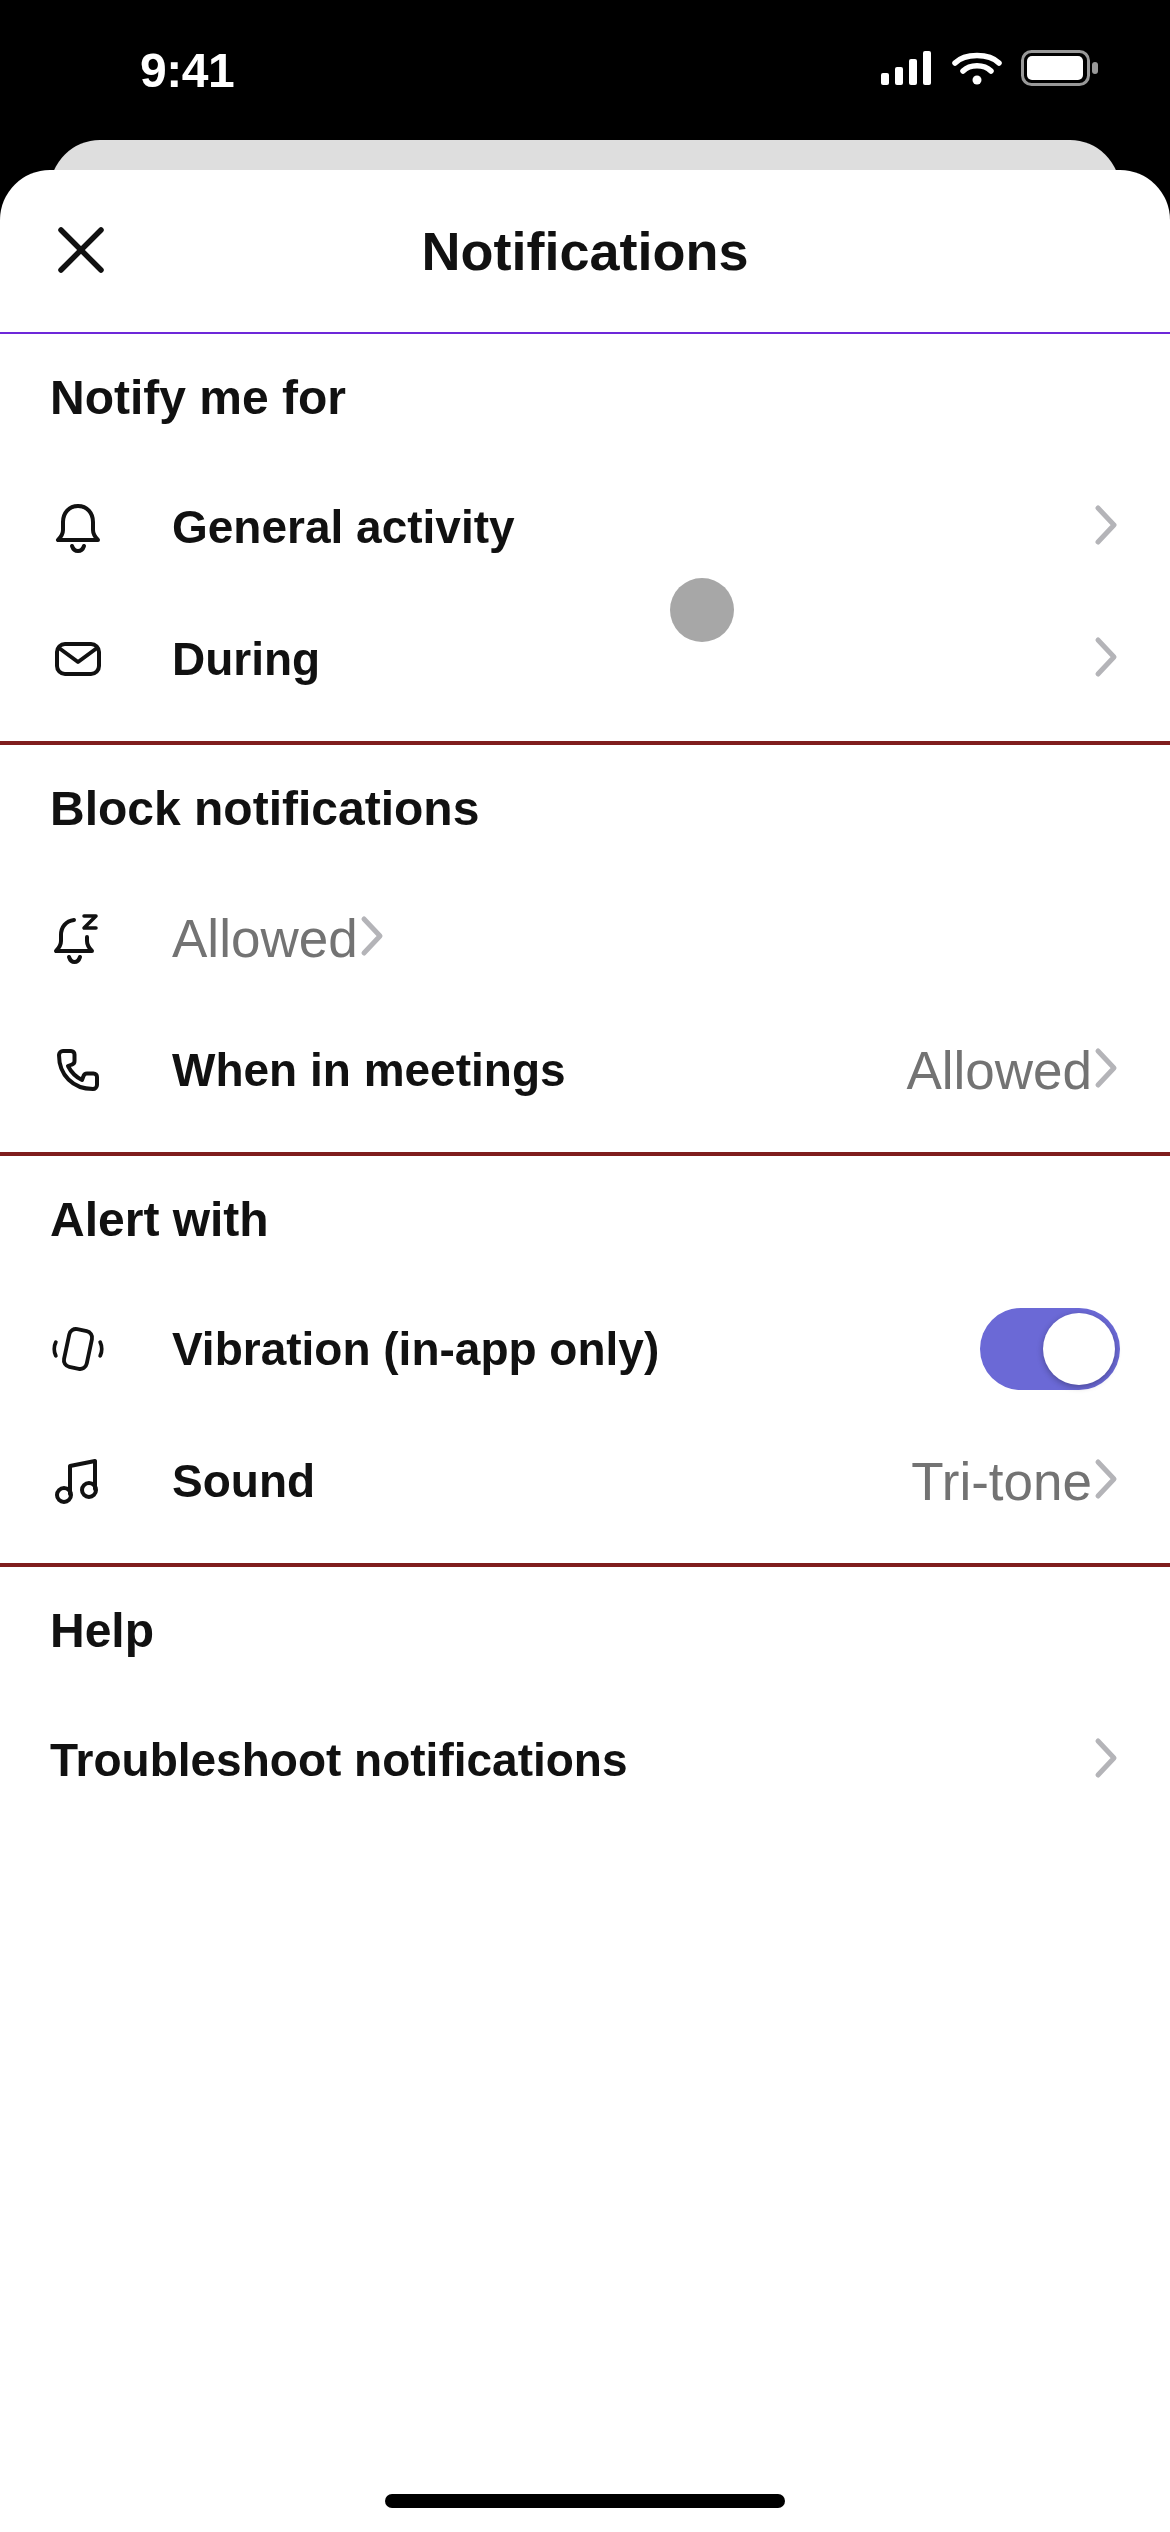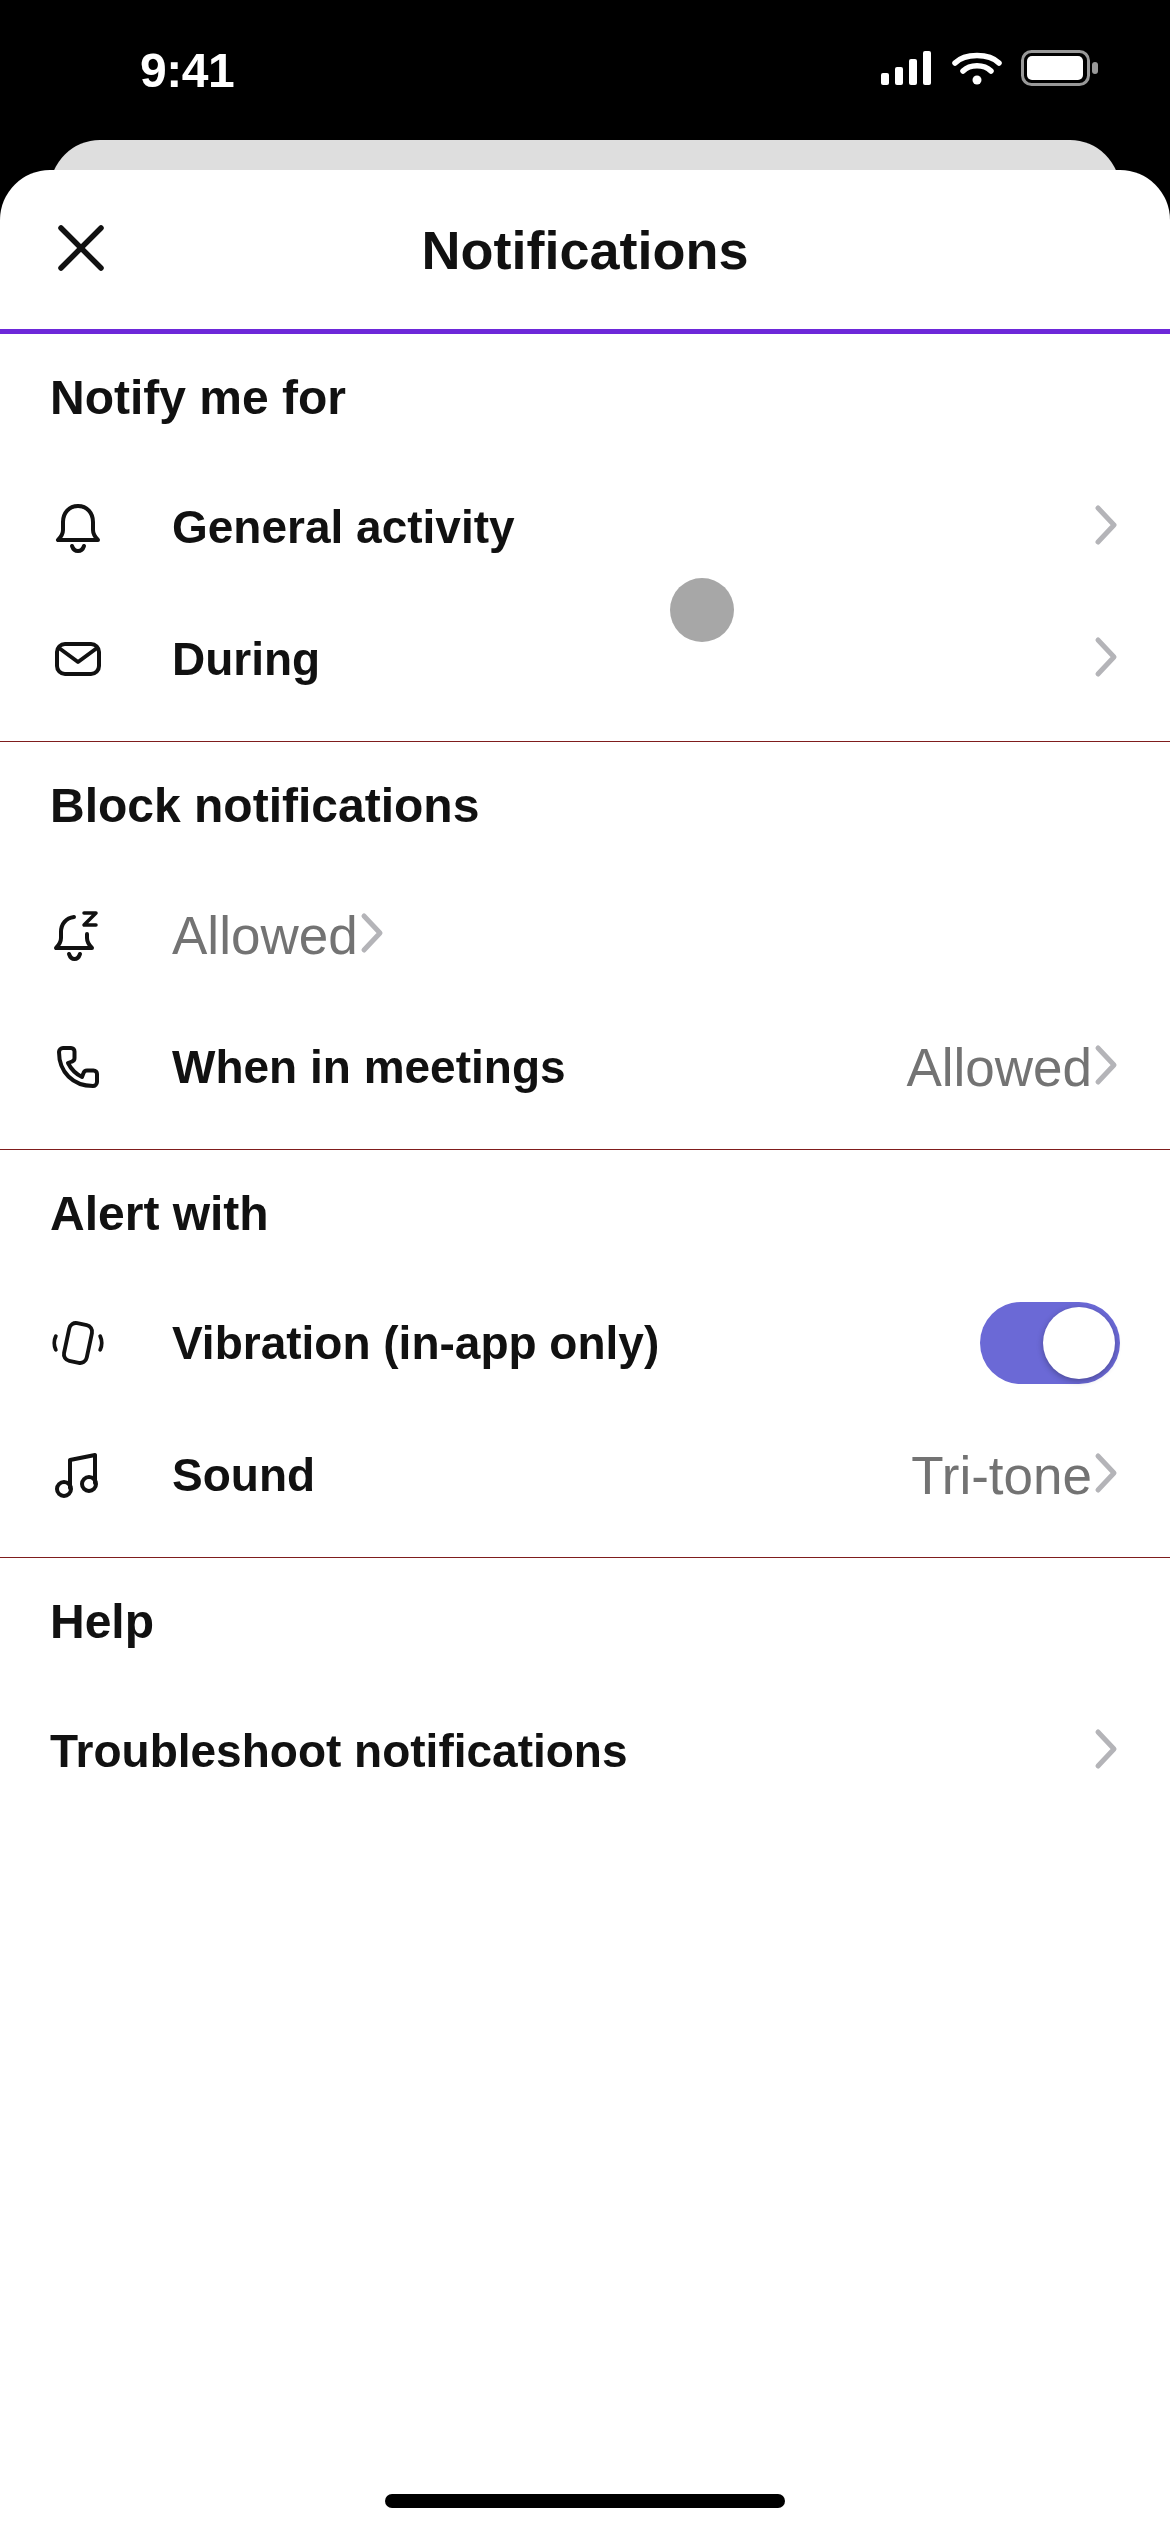--- a/index.html
+++ b/index.html
@@ -30,32 +30,32 @@
     position: absolute;
     top: 170px; left: 0; right: 0; bottom: 0;
     background: #fff;
     border-top-left-radius: 50px; border-top-right-radius: 50px;
   }
 
   
   .sheet-header {
     position: relative;
     height: 164px;
-    border-bottom: 5px solid #6d28d9;
+    border-bottom: 2px solid #6d28d9;
     display: flex; align-items: center; justify-content: center;
   }
   .close-btn {
     position: absolute; left: 46px; top: 50%; transform: translateY(-50%);
     width: 70px; height: 70px;
     background: none; border: none; cursor: pointer;
     display: flex; align-items: center; justify-content: center;
   }
   .sheet-title { font-size: 54px; font-weight: 700; color: #111; }
 
-  .section { border-bottom: 1px solid #7f1d1d; }
+  .section { border-bottom: 4px solid #7f1d1d; }
   .section-title {
     font-size: 48px; font-weight: 700; color: #111;
     padding: 36px 50px 20px 50px;
   }
 
   .row {
     display: flex; align-items: center;
     min-height: 132px;
     padding: 0 50px;
   }

